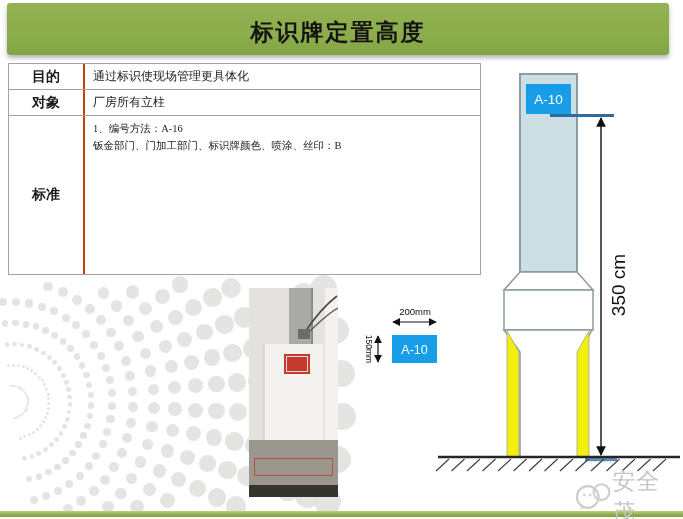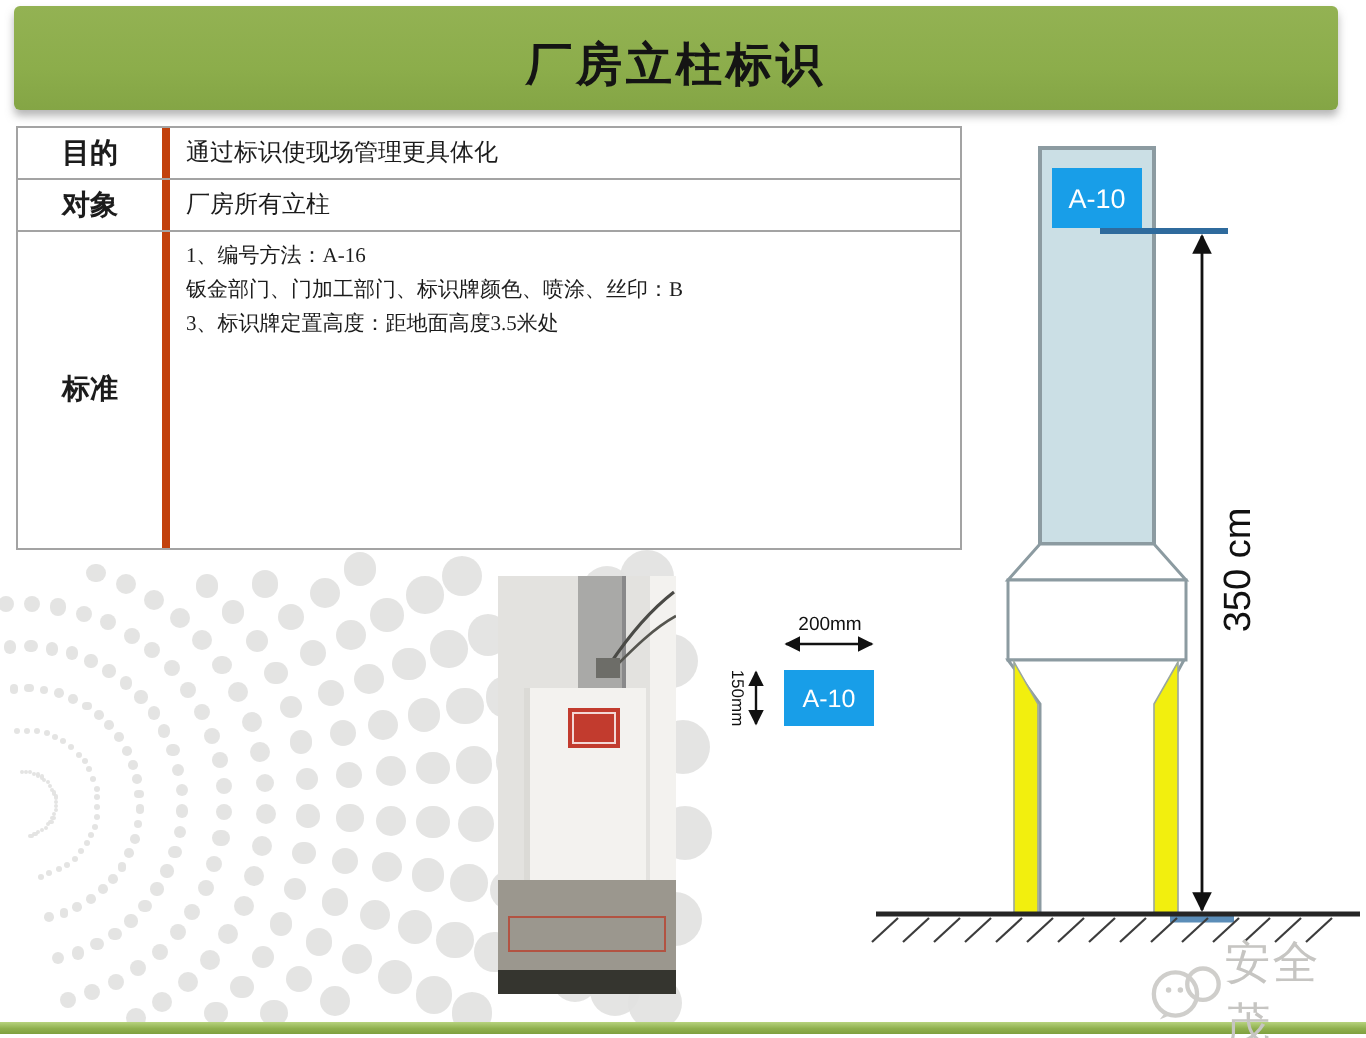--- a/index.html
+++ b/index.html
@@ -22,21 +22,21 @@
   
   .footer-bar { position:absolute; left:0; top:511px; width:683px; height:6px;
     background:linear-gradient(#b7d37e,#8fb04e 55%,#7fa03f); z-index:2; }
 
   
   .spec-table { position:absolute; left:8px; top:63px; width:473px; z-index:2;
     background:#fff; border:1px solid #a3a3a3;
     font-family:"Liberation Serif","DejaVu Serif",serif; color:#1c1c1c; }
   .spec-row { display:flex; border-bottom:1px solid #a3a3a3; }
   .spec-row:last-child { border-bottom:none; }
-  .spec-label { width:76px; border-right:4px solid #c2410c; display:flex;
+  .spec-label { width:76px; border-right:2px solid #c2410c; display:flex;
     align-items:center; justify-content:center; font-weight:bold; font-size:14px; }
   .spec-content { flex:1; display:flex; align-items:center; padding-left:8px; font-size:12px; }
   .row-short { height:26px; }
   .row-tall  { height:158px; }
   .spec-lines { flex:1; padding:5px 0 0 8px; }
   .spec-lines div { font-size:10.5px; line-height:16.9px; white-space:nowrap; }
 
   
   .photo { position:absolute; left:249px; top:288px; width:89px; height:209px;
     background:#e3e2df; z-index:2; overflow:hidden; }
@@ -291,38 +291,37 @@
       <div class="dot" style="left: 294.9px; top: 482.5px; width: 25.4px; height: 25.4px;"></div>
       <div class="dot" style="left: 309.5px; top: 275.2px; width: 27.1px; height: 27.1px;"></div>
       <div class="dot" style="left: 321.6px; top: 316.8px; width: 27.1px; height: 27.1px;"></div>
       <div class="dot" style="left: 328.2px; top: 359.6px; width: 27.1px; height: 27.1px;"></div>
       <div class="dot" style="left: 329.1px; top: 402.9px; width: 27.1px; height: 27.1px;"></div>
       <div class="dot" style="left: 324.4px; top: 445.9px; width: 27.1px; height: 27.1px;"></div>
       <div class="dot" style="left: 314.1px; top: 488px; width: 27.1px; height: 27.1px;"></div>
     </div>
 
   <div class="title-bar">
-    <div class="title">厂房立柱标识</div>
+    <div class="title">标识牌定置高度</div>
   </div>
 
   <div class="spec-table">
     <div class="spec-row row-short">
       <div class="spec-label">目的</div>
       <div class="spec-content">通过标识使现场管理更具体化</div>
     </div>
     <div class="spec-row row-short">
       <div class="spec-label">对象</div>
       <div class="spec-content">厂房所有立柱</div>
     </div>
     <div class="spec-row row-tall">
       <div class="spec-label">标准</div>
       <div class="spec-lines">
         <div>1、编号方法：A-16</div>
         <div>钣金部门、门加工部门、标识牌颜色、喷涂、丝印：B</div>
-        <div>3、标识牌定置高度：距地面高度3.5米处</div>
       </div>
     </div>
   </div>
 
   <div class="photo">
     <div class="wall-right"></div>
     <div class="duct"></div>
     <svg width="89" height="60" style="position:absolute;left:0;top:0">
       <path d="M88,8 C75,18 64,32 56,44" stroke="#4a4a46" stroke-width="1.6" fill="none"></path>
       <path d="M89,20 C78,26 68,36 58,46" stroke="#55554f" stroke-width="1.3" fill="none"></path>

